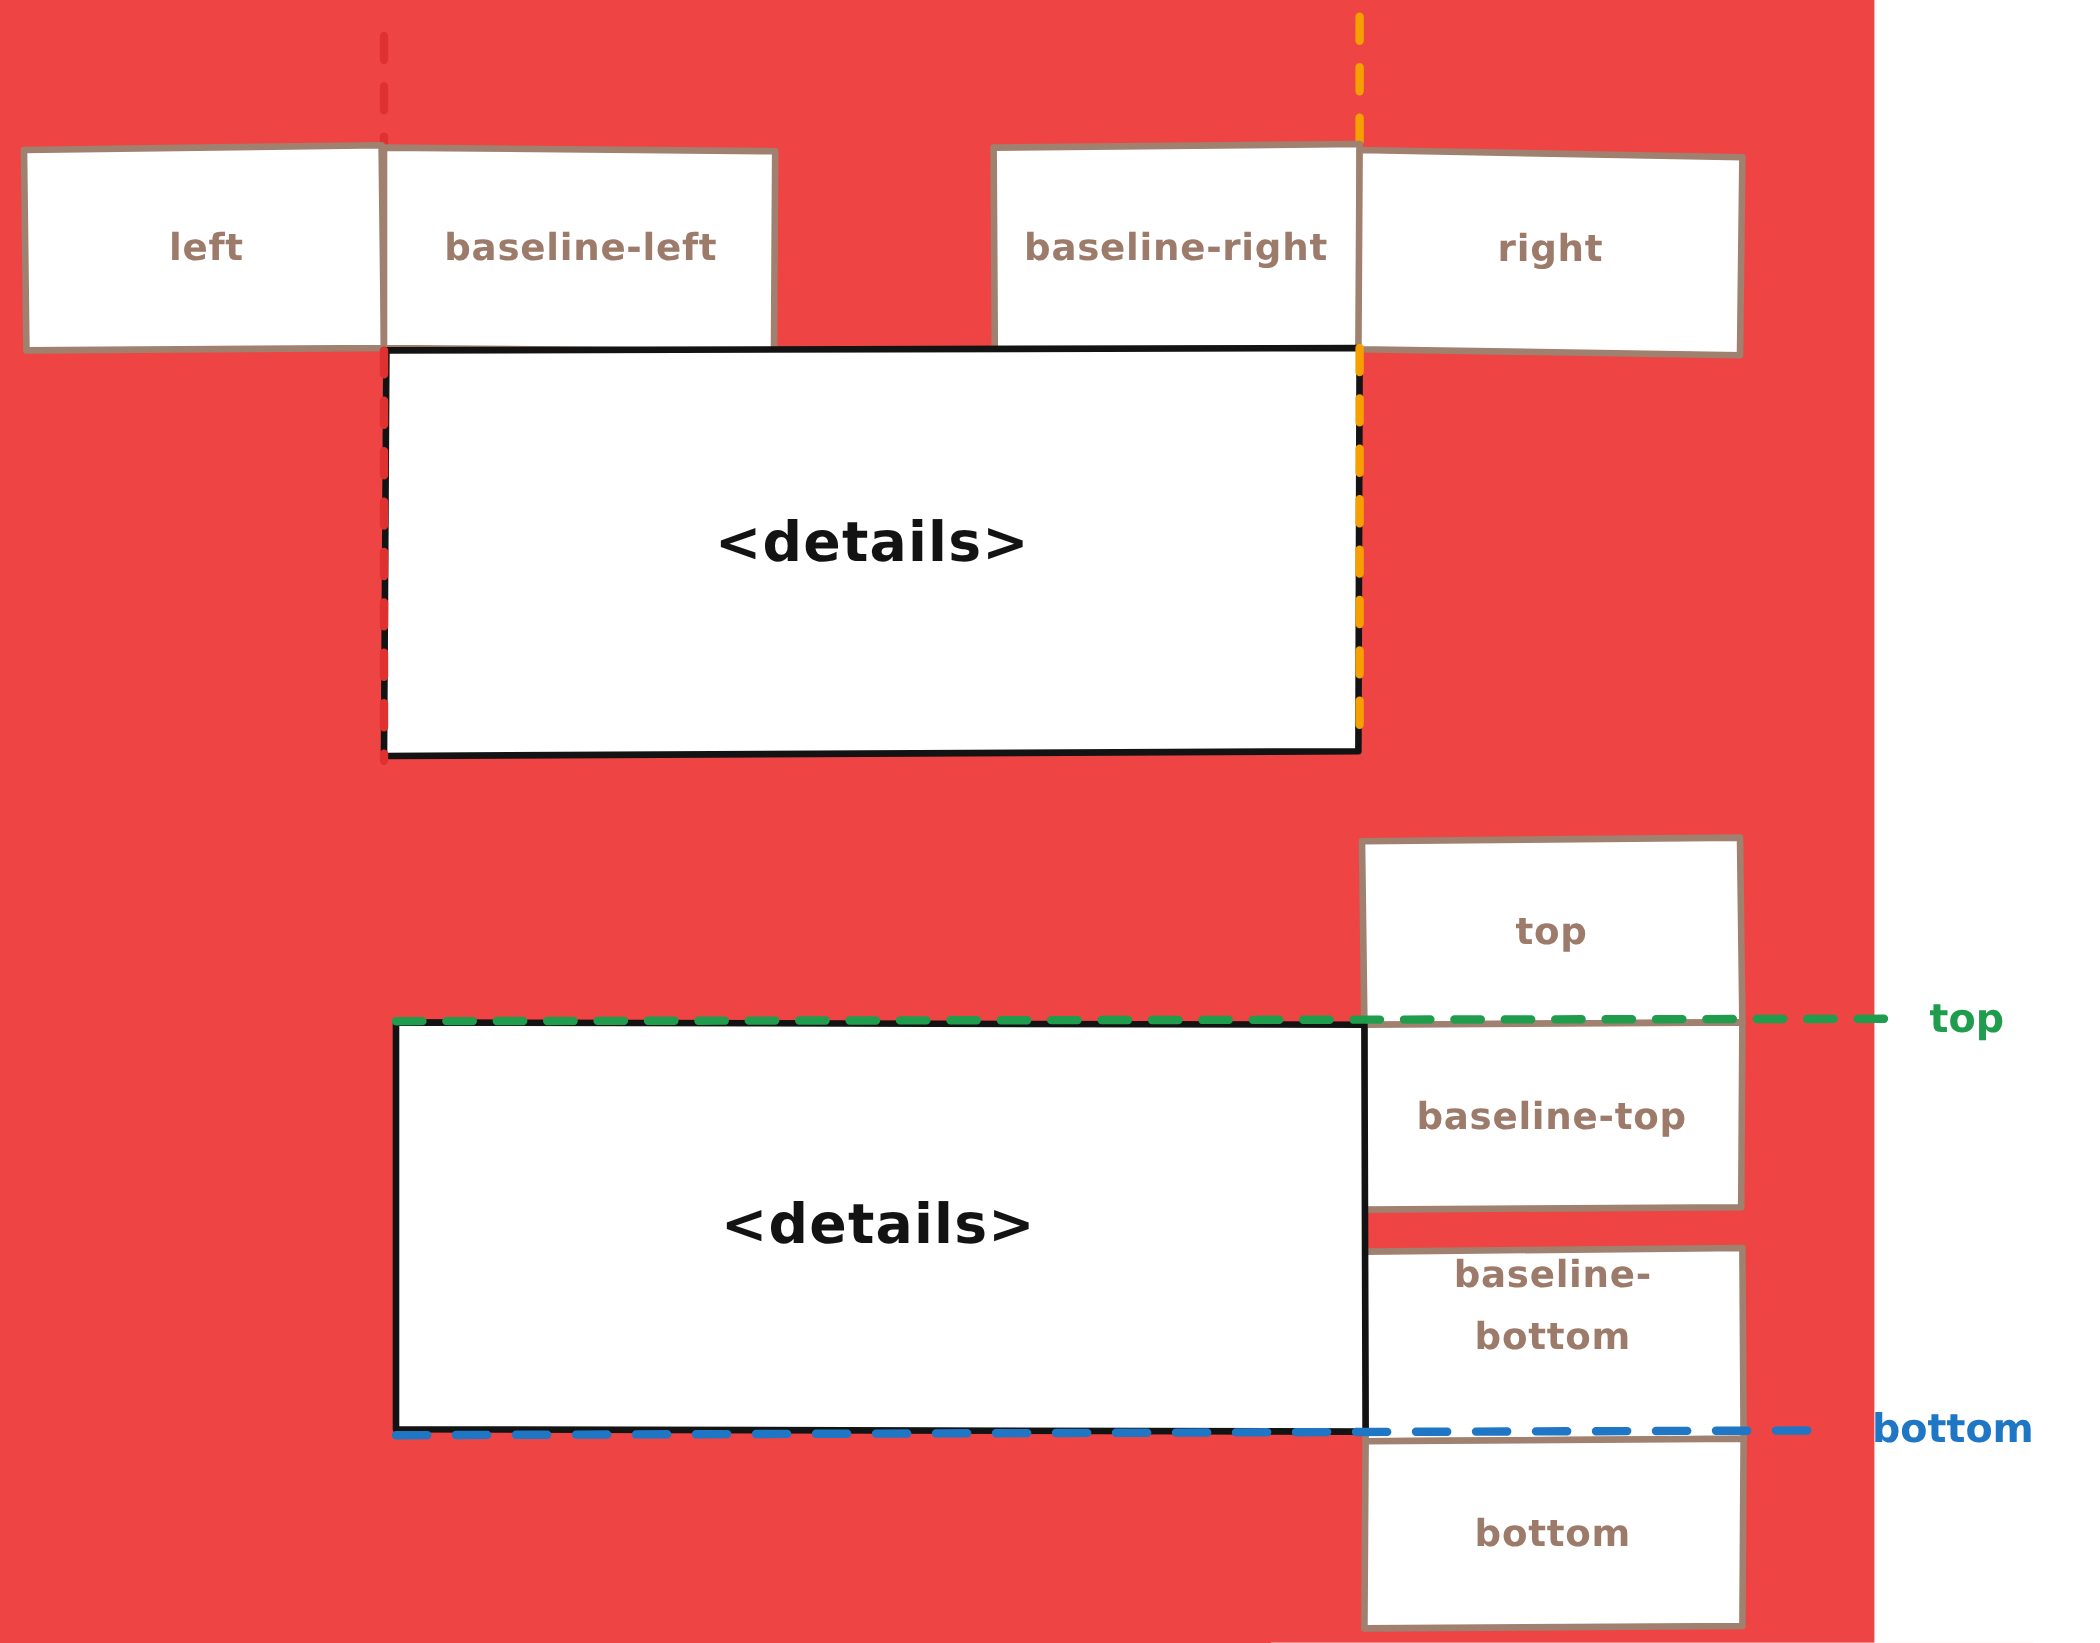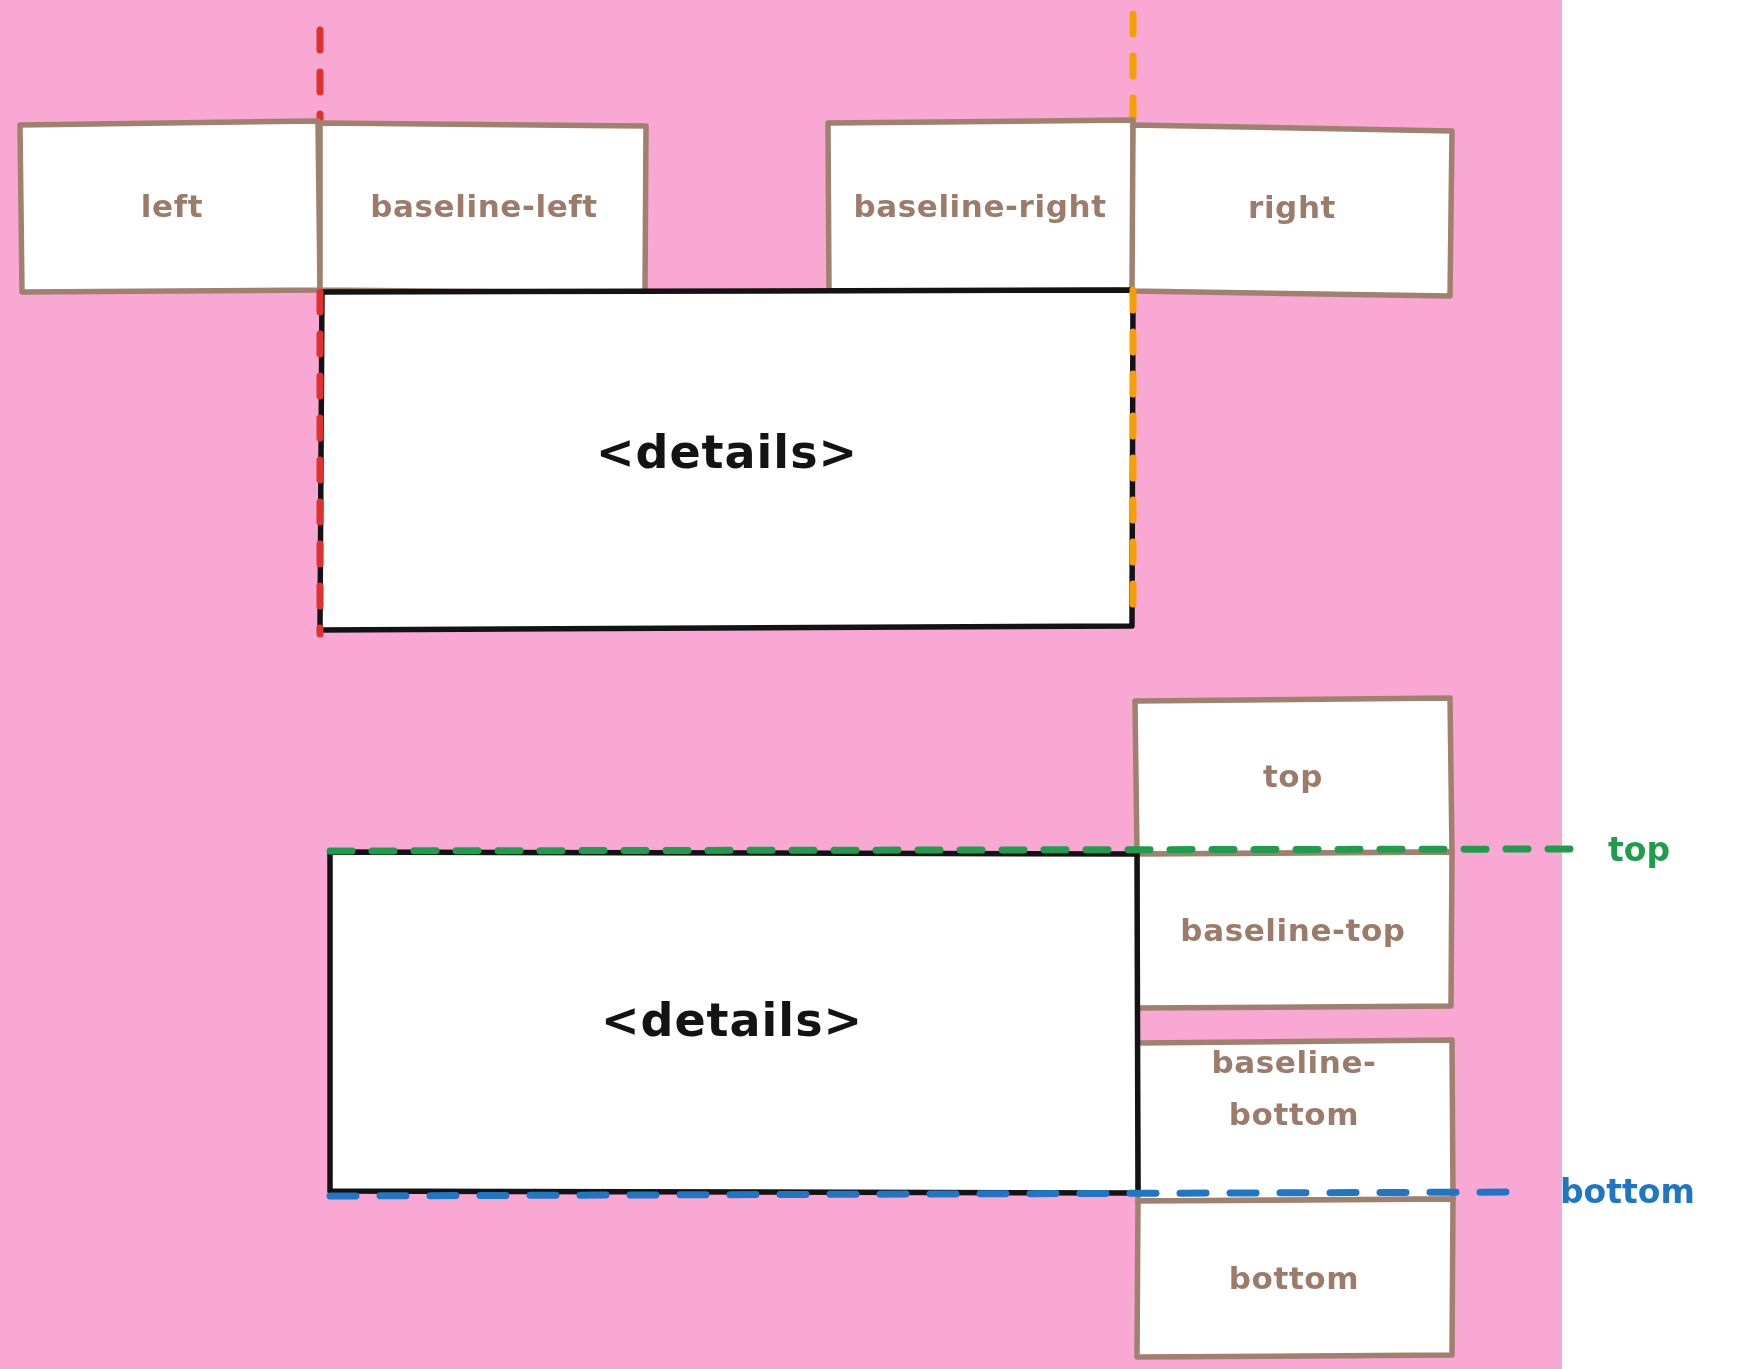--- a/index.html
+++ b/index.html
@@ -11,21 +11,21 @@
   body {
     width: 1750px;
     height: 1369px;
     font-family: "DejaVu Sans", sans-serif;
     overflow: hidden;
   }
   #stage {
     position: relative;
     width: 1562px;
     height: 1369px;
-    background: #f9a8d4;
+    background: #ef4444;
     text-decoration: underline;
   }
   svg#diagram {
     position: absolute;
     left: 0;
     top: 0;
     width: 1750px;
     height: 1369px;
     display: block;
   }

